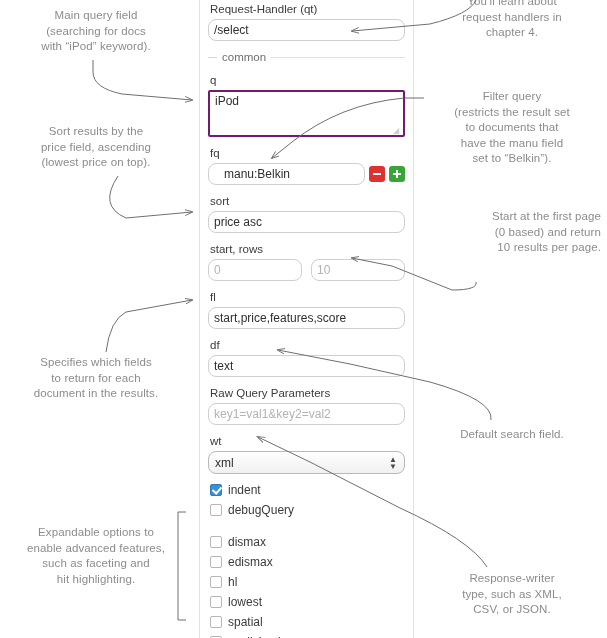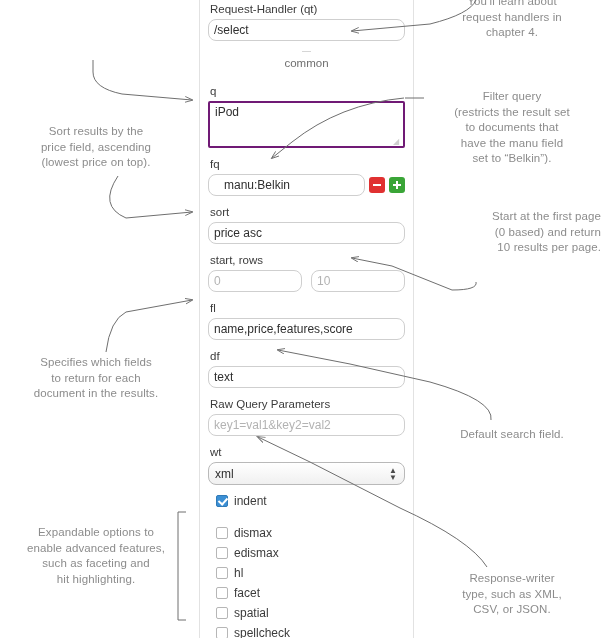--- a/index.html
+++ b/index.html
@@ -90,21 +90,20 @@
   }
 
   .row-gap { height: 9px; }
 
   
   .section {
     display: flex;
     align-items: center;
     margin: 10px 0 10px 0;
     gap: 5px;
-    flex-direction: column;
   }
   .section .dash {
     width: 9px;
     height: 1px;
     background: #d6d6d6;
   }
   .section .stitle {
     font-size: 11.5px;
     color: #6f6f6f;
     font-family: "Liberation Sans", sans-serif;
@@ -165,21 +164,21 @@
     color: #4a4a4a;
     text-align: center;
   }
 
   
   .chk-row {
     display: flex;
     align-items: center;
     gap: 6px;
     height: 20px;
-    margin-left: 8px;
+    margin-left: 2px;
   }
   .cbox {
     width: 12px;
     height: 12px;
     border: 1px solid #b6b6b6;
     border-radius: 2px;
     background: #fff;
     flex: none;
     position: relative;
     box-sizing: border-box;
@@ -258,21 +257,21 @@
     <div class="row-gap"></div>
 
     <div class="fld-label">start, rows</div>
     <div class="two-col">
       <div class="txtbox ph">0</div>
       <div class="txtbox ph">10</div>
     </div>
     <div class="row-gap"></div>
 
     <div class="fld-label">fl</div>
-    <div class="txtbox">name,price,features,score</div>
+    <div class="txtbox">start,price,features,score</div>
     <div class="row-gap"></div>
 
     <div class="fld-label">df</div>
     <div class="txtbox">text</div>
     <div class="row-gap"></div>
 
     <div class="fld-label">Raw Query Parameters</div>
     <div class="txtbox ph">key1=val1&amp;key2=val2</div>
     <div class="row-gap"></div>
 
@@ -281,50 +280,55 @@
       <span>xml</span>
       <span class="arrows">▲<br>▼</span>
     </div>
 
     <div style="height:6px"></div>
 
     <div class="chk-row">
       <span class="cbox on"></span>
       <span class="chk-label">indent</span>
     </div>
+    <div class="chk-row">
+      <span class="cbox"></span>
+      <span class="chk-label">debugQuery</span>
+    </div>
 
     <div class="adv-gap"></div>
 
     <div class="chk-row">
       <span class="cbox"></span>
       <span class="chk-label">dismax</span>
     </div>
     <div class="chk-row">
       <span class="cbox"></span>
       <span class="chk-label">edismax</span>
     </div>
     <div class="chk-row">
       <span class="cbox"></span>
       <span class="chk-label">hl</span>
     </div>
     <div class="chk-row">
       <span class="cbox"></span>
-      <span class="chk-label">facet</span>
+      <span class="chk-label">lowest</span>
     </div>
     <div class="chk-row">
       <span class="cbox"></span>
       <span class="chk-label">spatial</span>
     </div>
     <div class="chk-row">
       <span class="cbox"></span>
       <span class="chk-label">spellcheck</span>
     </div>
 
   </div>
 
+  <div class="annot" style="left:6px; top:8px; width:180px;">Main query field<br>(searching for docs<br>with “iPod” keyword).</div>
 
   <div class="annot" style="left:6px; top:124px; width:180px;">Sort results by the<br>price field, ascending<br>(lowest price on top).</div>
 
   <div class="annot" style="left:6px; top:355px; width:180px;">Specifies which fields<br>to return for each<br>document in the results.</div>
 
   <div class="annot" style="left:6px; top:525px; width:180px;">Expandable options to<br>enable advanced features,<br>such as faceting and<br>hit highlighting.</div>
 
   <div class="annot" style="left:423px; top:-6px; width:178px;">You’ll learn about<br>request handlers in<br>chapter 4.</div>
 
   <div class="annot" style="left:423px; top:89px; width:178px;">Filter query<br>(restricts the result set<br>to documents that<br>have the manu field<br>set to “Belkin”).</div>

